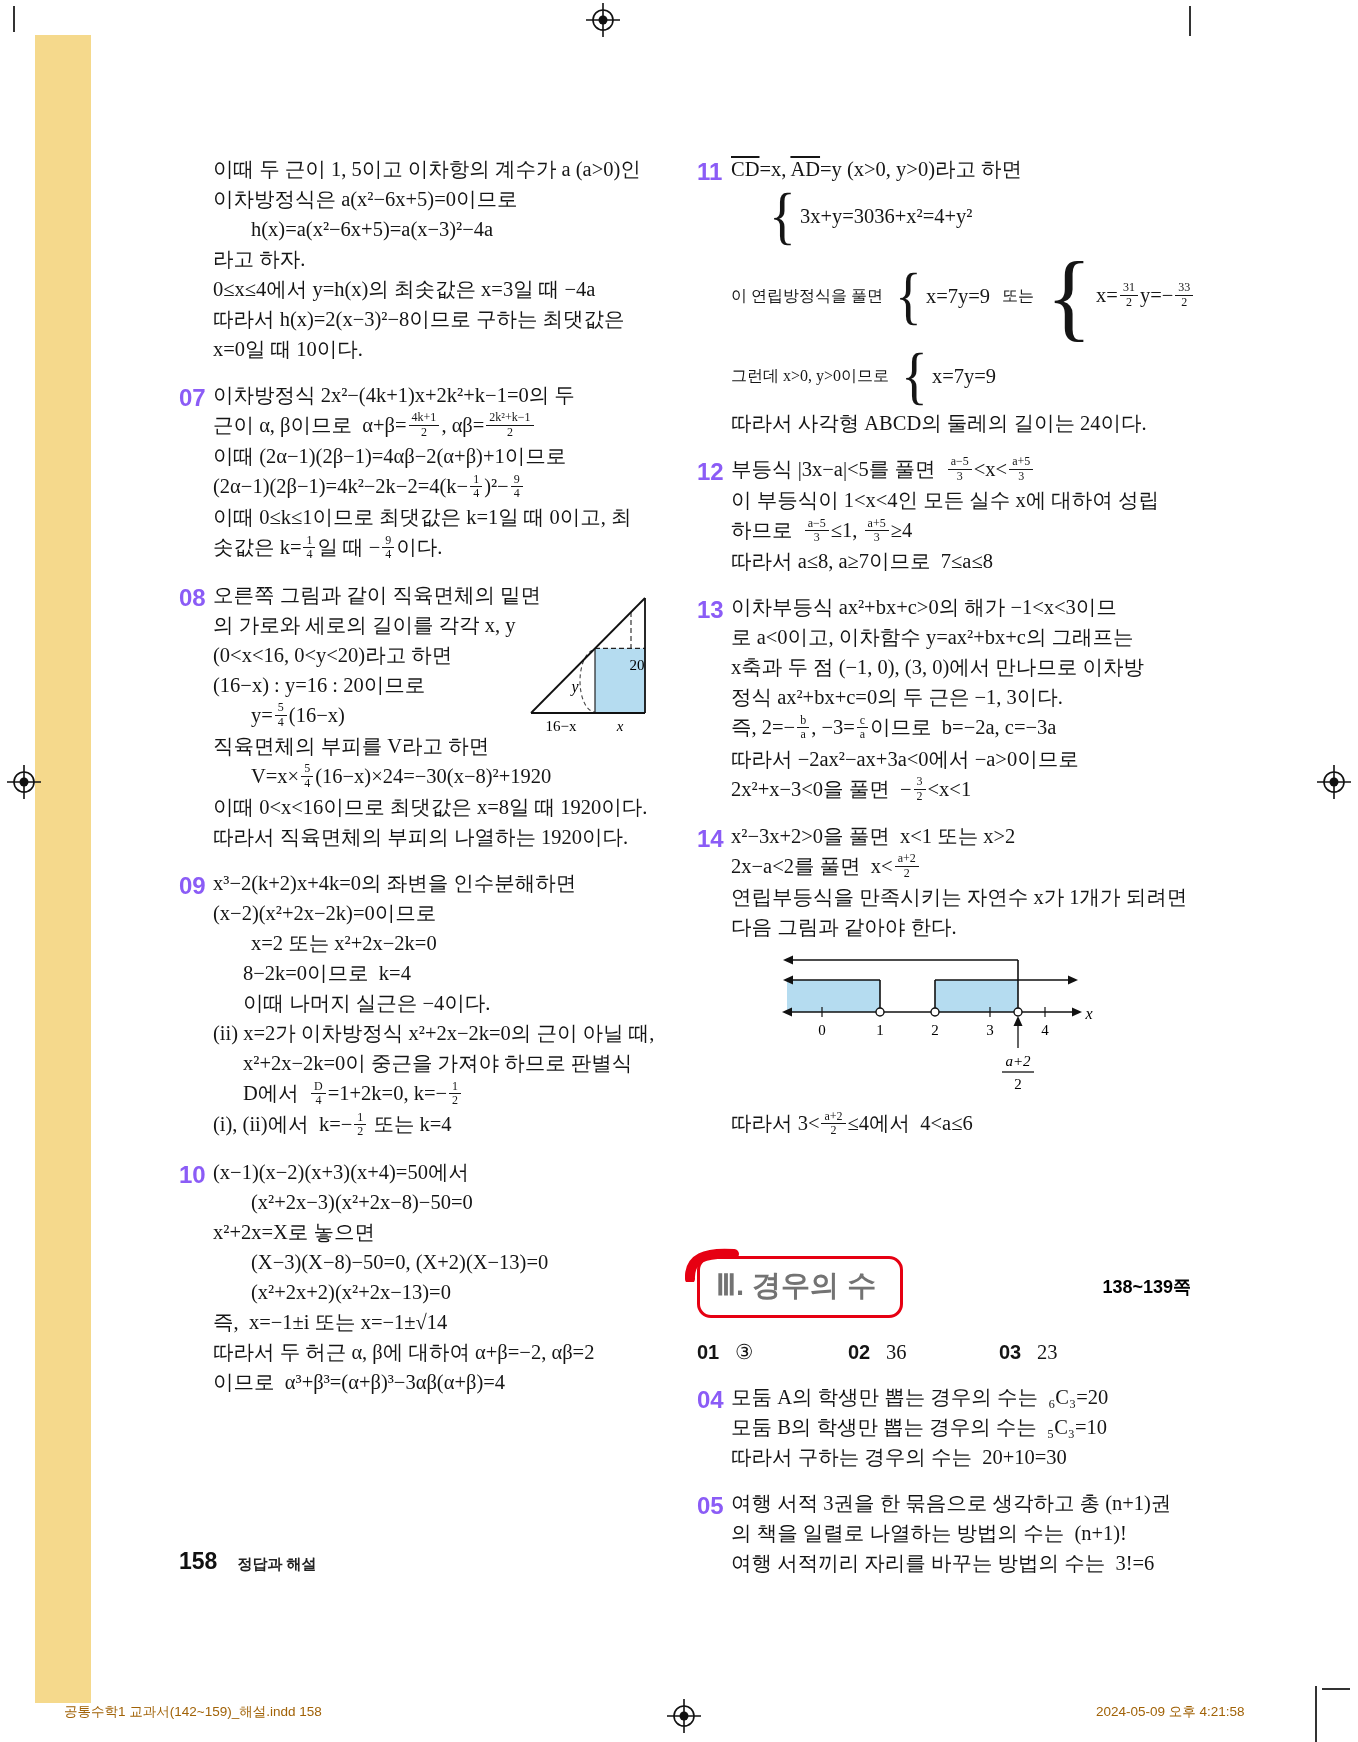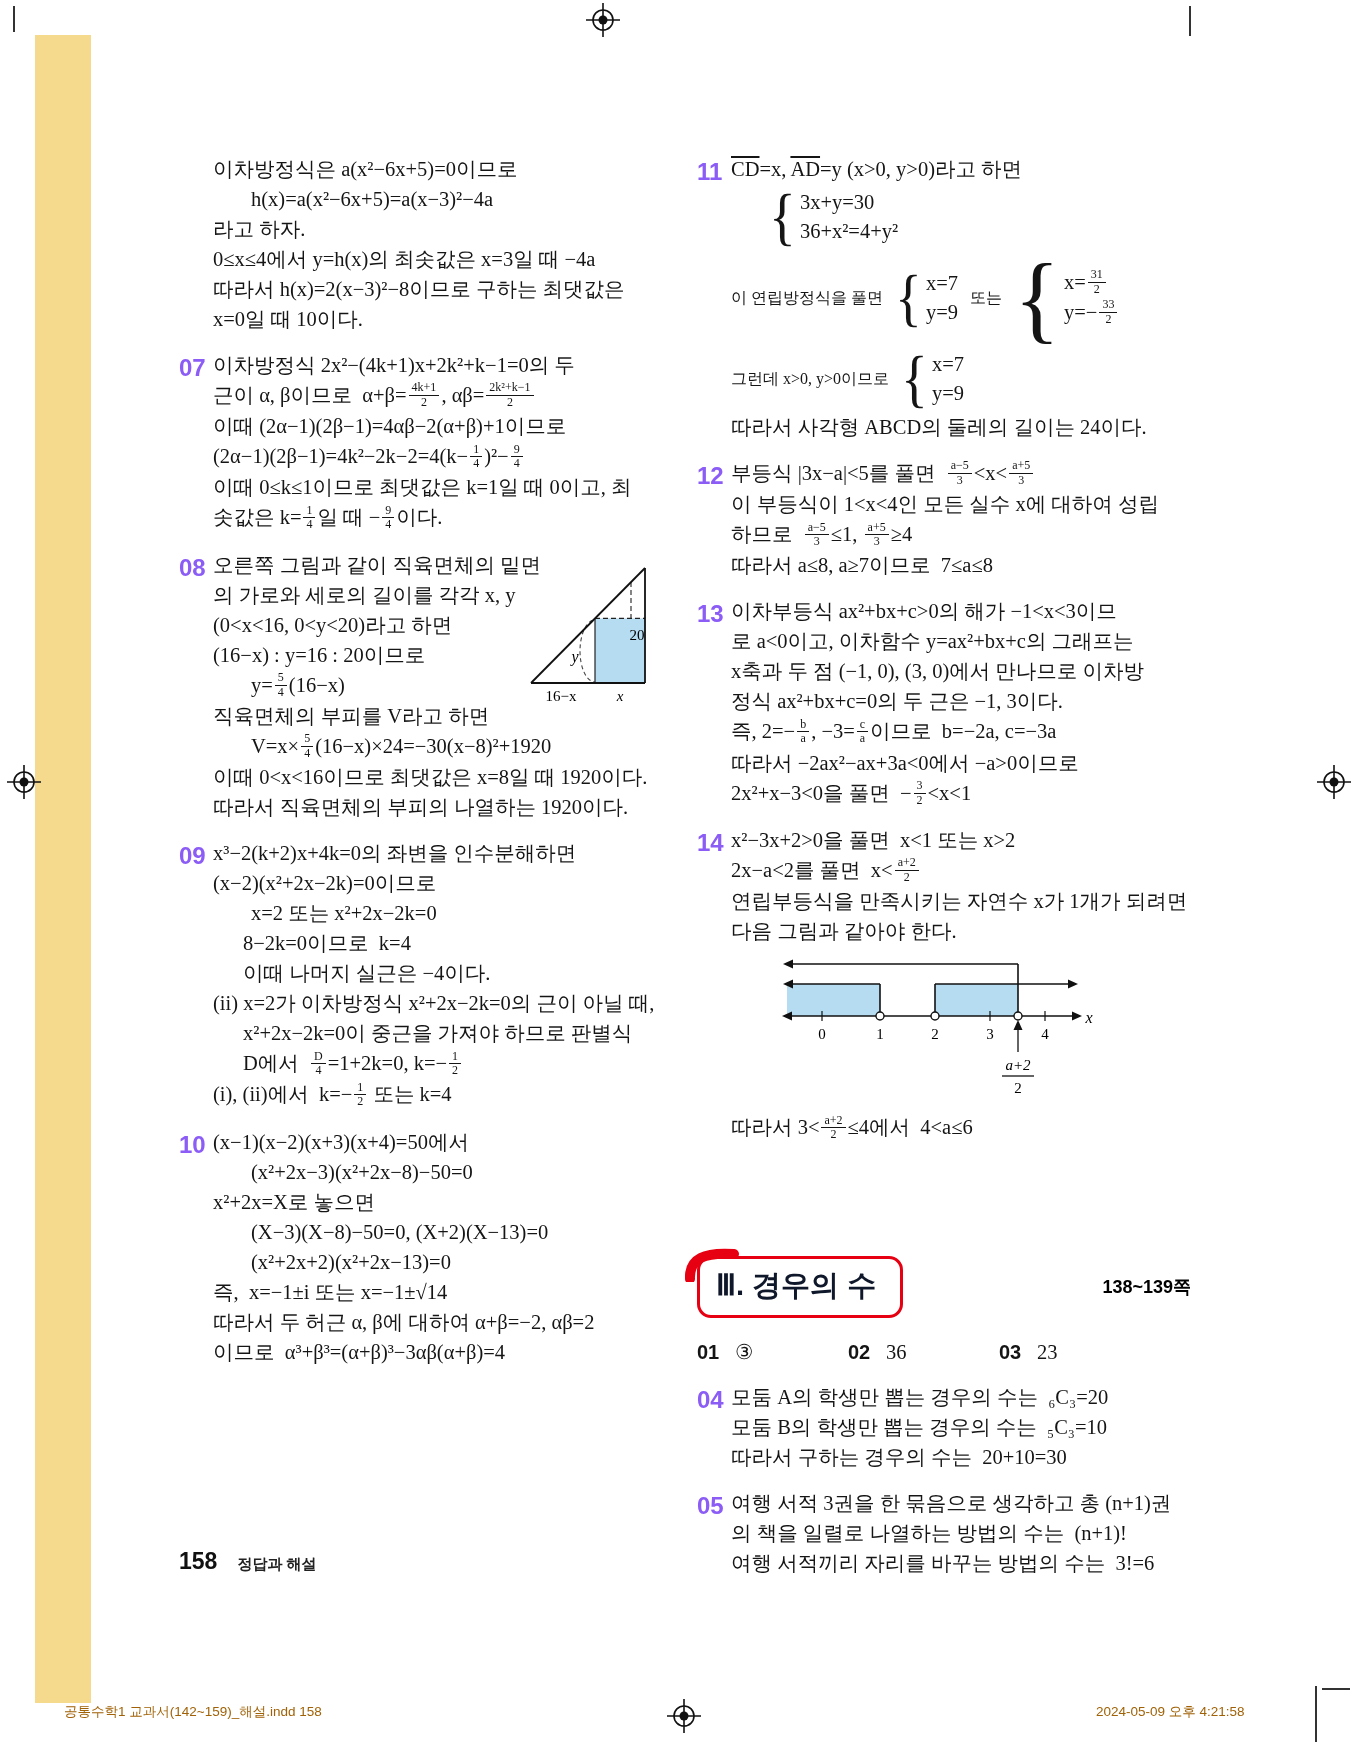--- a/index.html
+++ b/index.html
@@ -22,28 +22,28 @@
   .frac{display:inline-flex;flex-direction:column;align-items:center;vertical-align:middle;
         margin:0 2px;font-size:12px;line-height:1.12;position:relative;top:-2px;}
   .frac .fn{padding:0 3px;border-bottom:1.4px solid #151515;}
   .frac .fd{padding:0 3px;}
   .ov{text-decoration:overline;}
   .sysrow{display:flex;align-items:center;gap:12px;white-space:pre;margin:4px 0;}
   .sys{display:inline-flex;align-items:center;}
   .brace{display:inline-block;font-weight:400;line-height:1;transform:scaleY(1.12);
          transform-origin:center;margin-right:4px;font-size:56px;}
   .brace.tall{font-size:96px;transform:scaleY(1.02);}
-  .stack{display:inline-flex;flex-direction:column;justify-content:space-between;}
+  .stack{display:inline-flex;flex-direction:row;justify-content:space-between;}
   .stack .ln{line-height:29px;}
   .fig8{position:absolute;left:314px;top:10px;}
   .fig14{margin:8px 0 6px 44px;}
   .sec-header{display:flex;align-items:center;margin-bottom:22px;}
   .sec-box{position:relative;display:inline-block;border:3px solid var(--accent-red);
            border-radius:14px;padding:7px 24px 9px 16px;
-           font-family:"Liberation Sans",sans-serif;font-weight:700;font-size:29px;color:#0f172a;}
+           font-family:"Liberation Sans",sans-serif;font-weight:700;font-size:29px;color:#737373;}
   .hook{position:absolute;top:-13px;left:-15px;}
   .sec-pages{margin-left:auto;font-family:"Liberation Sans",sans-serif;font-weight:700;
              font-size:18px;color:#000;padding-right:6px;}
   .answers{display:flex;align-items:baseline;margin:4px 0 18px 0;font-size:20.5px;}
   .answers .ano{font-family:"Liberation Sans",sans-serif;font-weight:700;font-size:20px;width:38px;}
   .answers .aval{width:113px;}
   .answers .aval:last-child{width:auto;}
   .page-footer{position:absolute;left:179px;top:1548px;display:flex;align-items:baseline;}
   .page-footer .pno{font-family:"Liberation Sans",sans-serif;font-weight:700;font-size:23px;color:#111;}
   .page-footer .plabel{font-family:"Liberation Sans",sans-serif;font-weight:700;font-size:15px;
@@ -89,20 +89,21 @@
 
   <div class="trim" style="left:13px;top:6px;width:1.5px;height:26px;"></div>
   <div class="trim" style="left:1189px;top:6px;width:1.5px;height:30px;"></div>
   <div class="trim" style="left:1322px;top:1688px;width:28px;height:1.5px;"></div>
   <div class="trim" style="left:1315px;top:1686px;width:1.5px;height:56px;"></div>
 
   <div class="col col-left">
 
     <section class="prob nonum">
       <div class="pbody">
+        <div class="ln">이때 두 근이 1, 5이고 이차항의 계수가 a (a&gt;0)인</div>
         <div class="ln">이차방정식은 a(x²−6x+5)=0이므로</div>
         <div class="ln ind">h(x)=a(x²−6x+5)=a(x−3)²−4a</div>
         <div class="ln">라고 하자.</div>
         <div class="ln">0≤x≤4에서 y=h(x)의 최솟값은 x=3일 때 −4a</div>
         <div class="ln">따라서 h(x)=2(x−3)²−8이므로 구하는 최댓값은</div>
         <div class="ln">x=0일 때 10이다.</div>
       </div>
     </section>
 
     <section class="prob">

